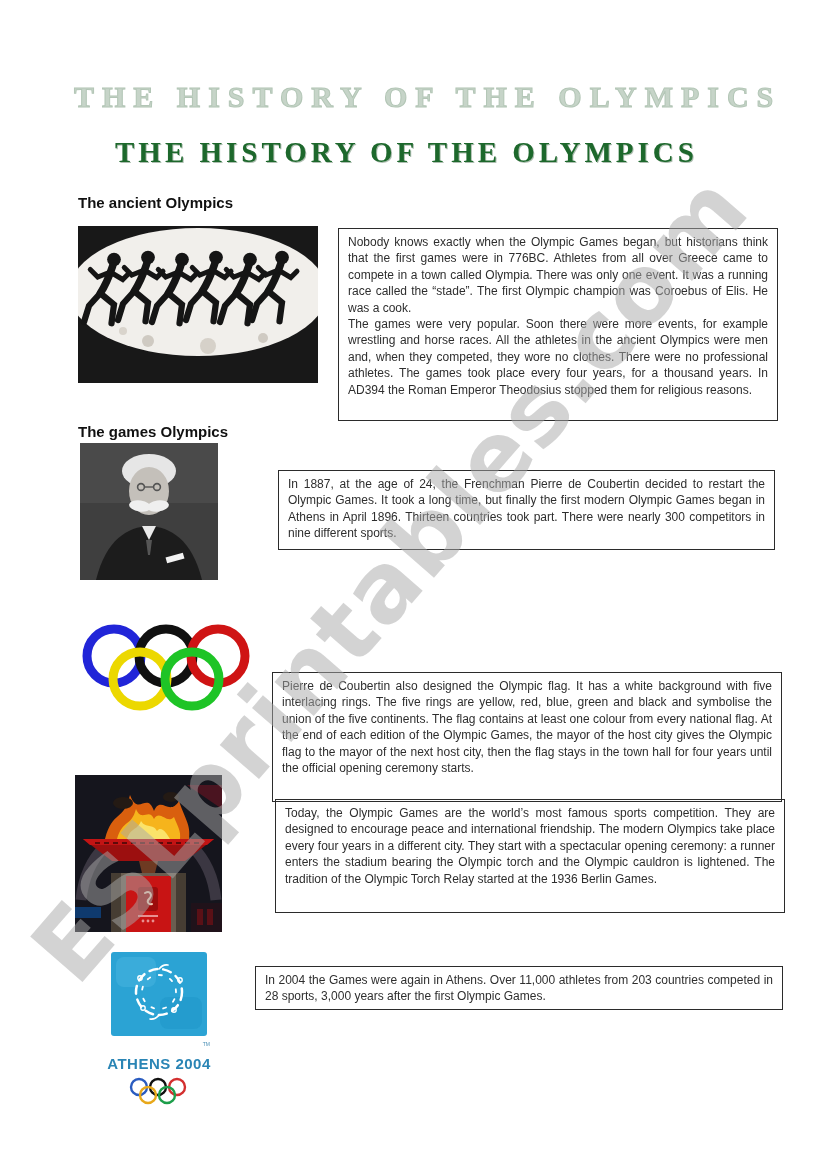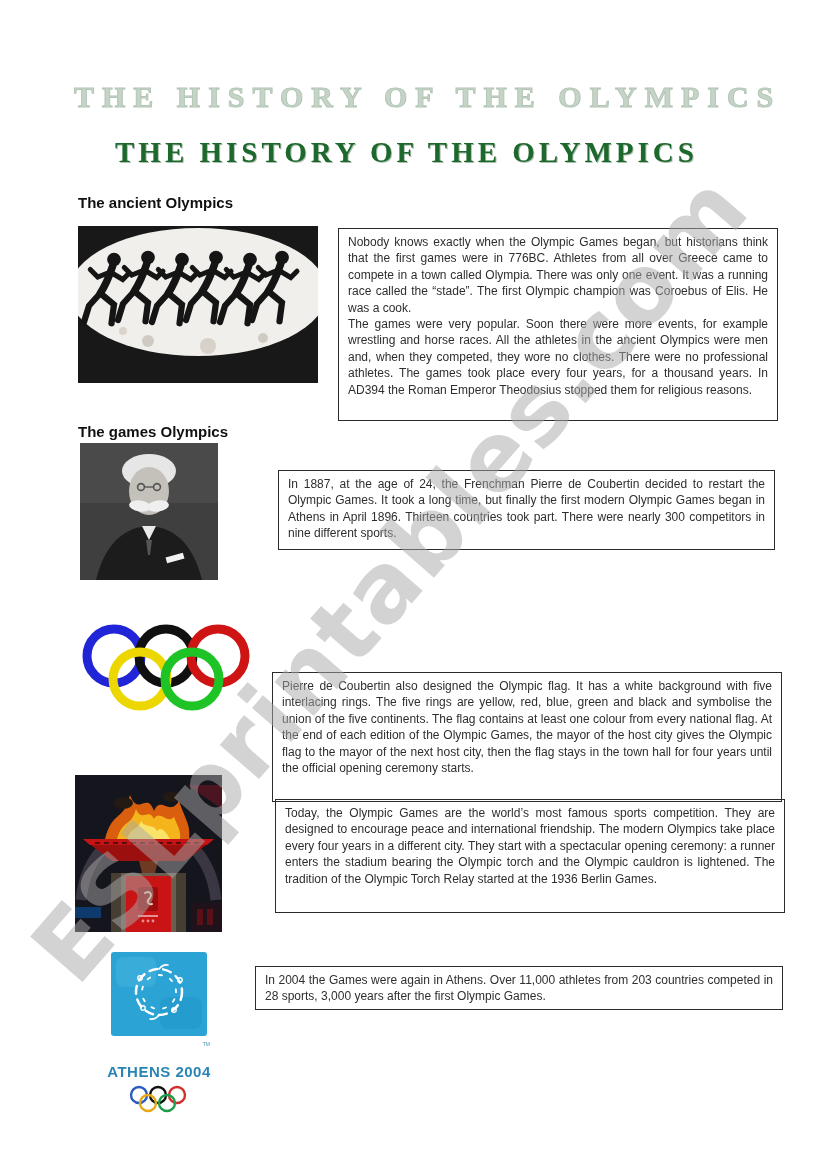--- a/index.html
+++ b/index.html
@@ -39,21 +39,21 @@
   .box5{left:255px;top:966px;width:528px;height:44px;}
   
   .img{position:absolute;z-index:1;}
   .vase{left:78px;top:226px;width:240px;height:157px;}
   .coubertin{left:80px;top:443px;width:138px;height:137px;}
   .rings{left:78px;top:620px;width:172px;height:95px;}
   .torch{left:75px;top:775px;width:147px;height:157px;}
   .athens{left:106px;top:952px;width:106px;text-align:center;}
   .athens .tm{font-size:5px;color:#4a8fb5;text-align:right;margin:0 2px 1px 0;line-height:5px;}
   .athens-caption{
-    font-size:15px;font-weight:bold;color:#2a85b5;letter-spacing:.5px;margin-top:16px;
+    font-size:15px;font-weight:bold;color:#2a85b5;letter-spacing:.5px;margin-top:8px;
   }
   .athens-rings{margin-top:4px;}
   
   .watermark{
     position:absolute;left:-160px;top:523px;width:1100px;text-align:center;
     transform:rotate(-49deg);font-family:"DejaVu Sans",sans-serif;font-weight:bold;
     font-size:95px;letter-spacing:2px;color:#a9a9a9;opacity:.5;
     z-index:10;pointer-events:none;white-space:nowrap;
   }
 </style>

